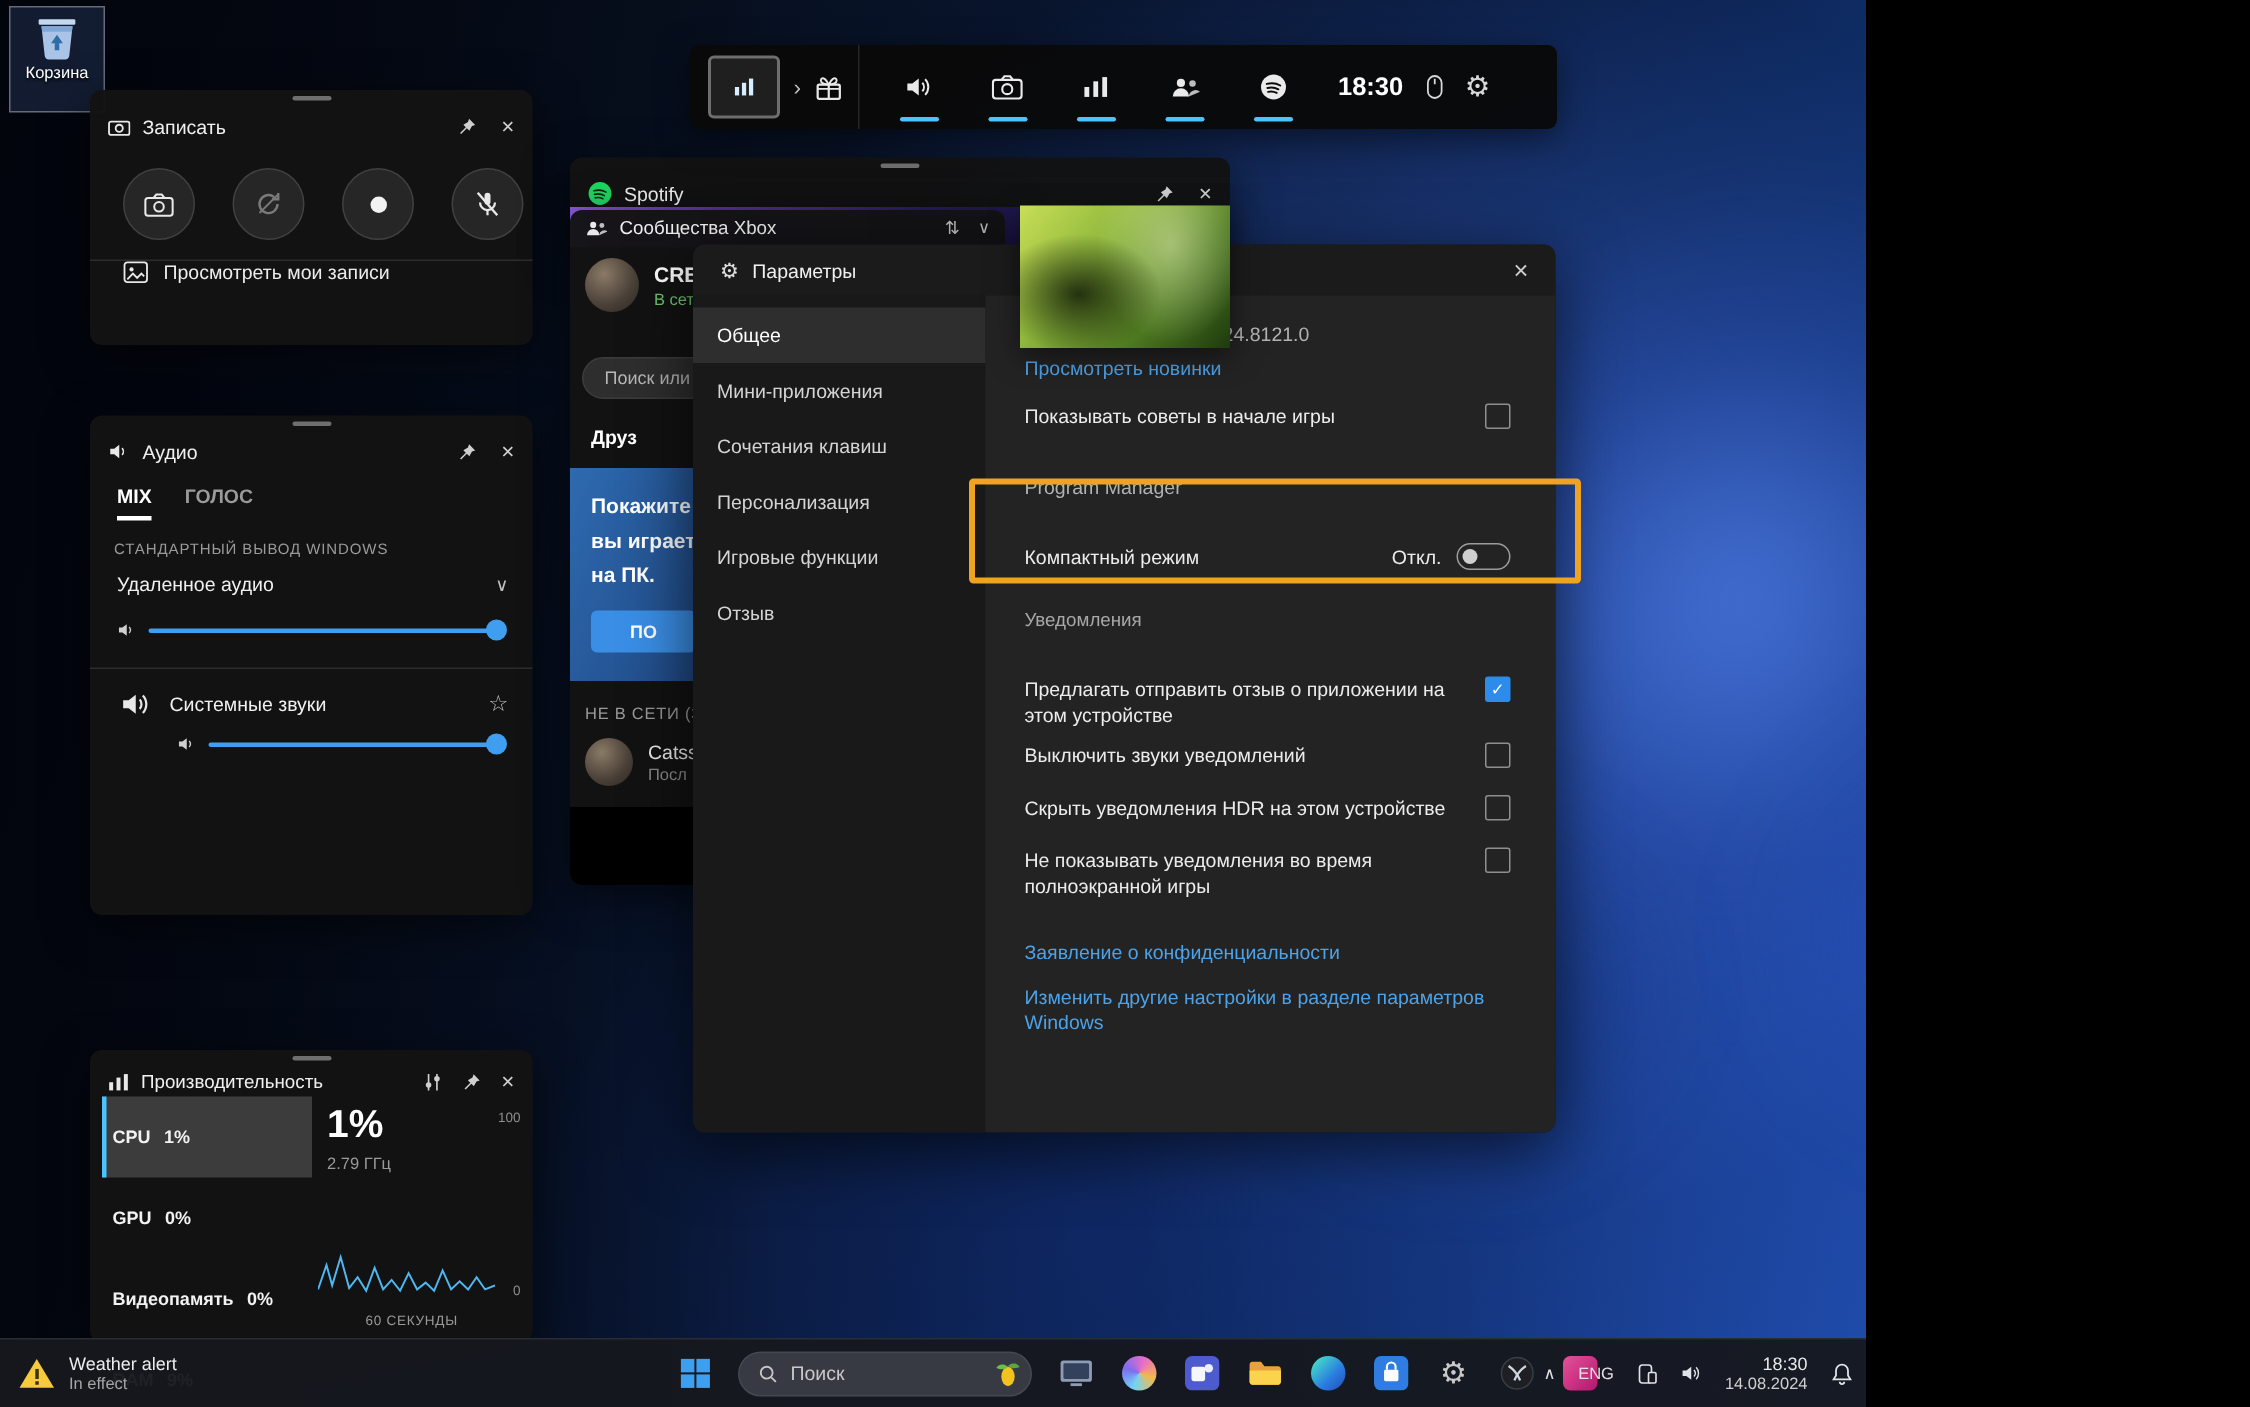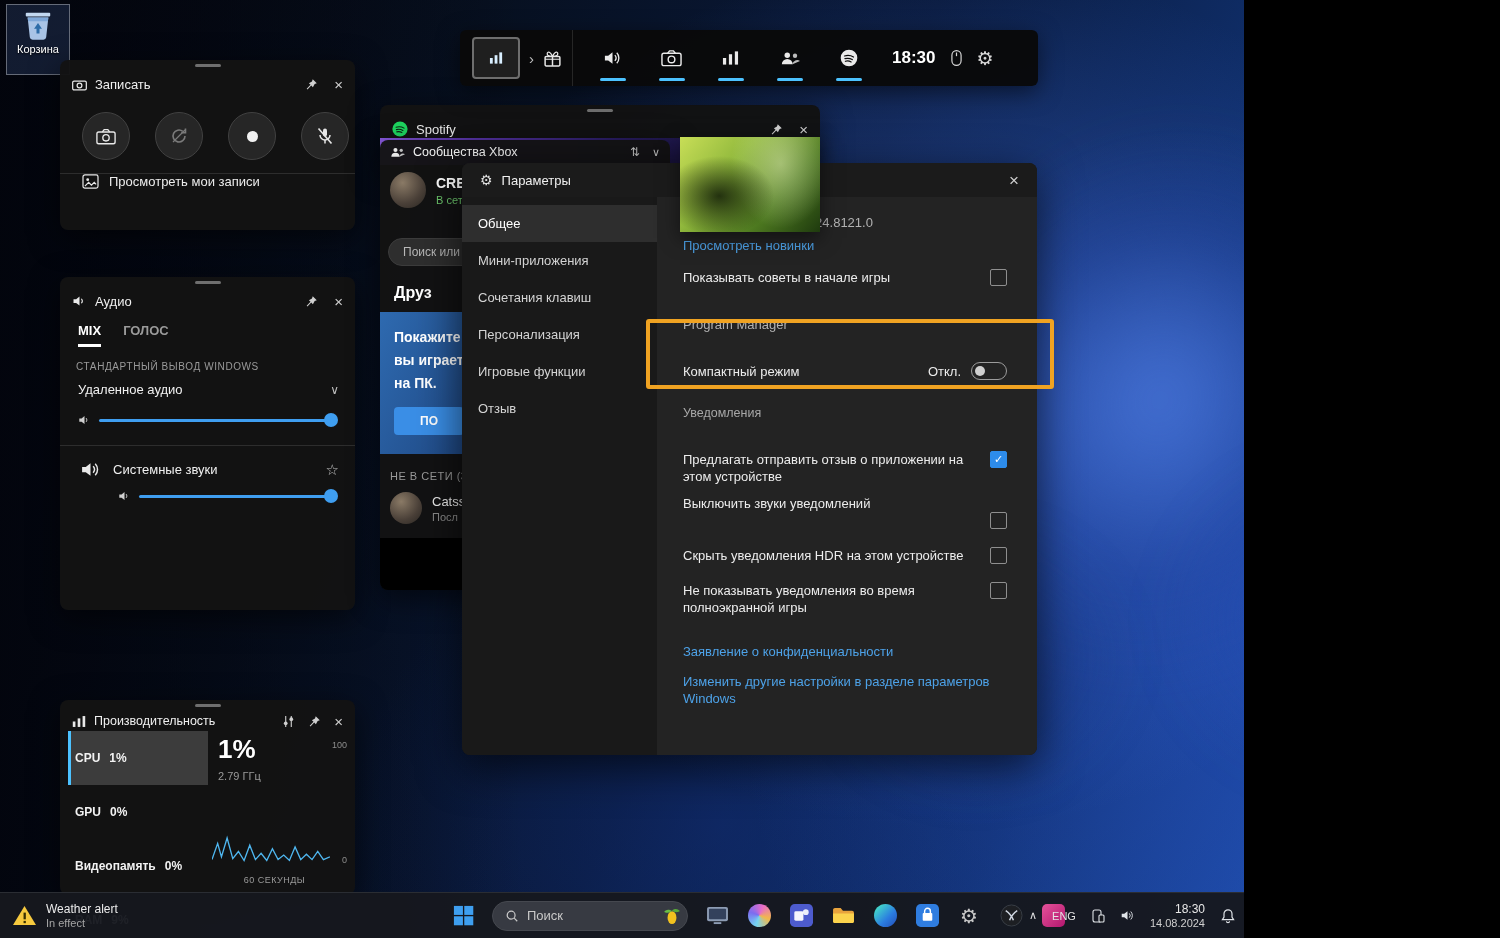--- a/index.html
+++ b/index.html
@@ -110,21 +110,21 @@
   .social-panel .hdr-title{font-size:12.5px;}
   .social-user{position:absolute;left:10px;top:32px;display:flex;gap:10px;align-items:center;}
   .avatar{width:36px;height:36px;border-radius:50%;
     background:radial-gradient(circle at 35% 30%, #8a7a66, #4a4038 60%, #2a2622);}
   .avatar.small{width:32px;height:32px;}
   .social-name{font-size:14px;font-weight:700;color:#fff;}
   .social-status{font-size:11px;color:#6dc86d;margin-top:3px;}
   .social-search{position:absolute;left:8px;top:98px;width:264px;height:28px;border-radius:14px;
     background:#2e2e2e;border:1px solid #3c3c3c;display:flex;align-items:center;padding-left:14px;box-sizing:border-box;
     font-size:12px;color:#b8b8b8;}
-  .social-tab{position:absolute;left:14px;top:144px;font-size:16px;font-weight:700;color:#fff;}
+  .social-tab{position:absolute;left:14px;top:144px;font-size:13px;font-weight:700;color:#fff;}
   .social-promo{position:absolute;left:0;top:172px;width:290px;height:142px;
     background:linear-gradient(115deg,#2e6ab0,#1b3f78 55%,#122a52);padding:14px;box-sizing:border-box;}
   .promo-line{font-size:14px;font-weight:600;color:#fff;line-height:23px;white-space:nowrap;}
   .promo-btn{display:inline-block;margin-top:12px;padding:7px 26px;background:#3a8ee6;border-radius:4px;
     font-size:12px;font-weight:700;color:#fff;}
   .offline-header{position:absolute;left:10px;top:330px;font-size:11px;letter-spacing:.5px;color:#9a9a9a;white-space:nowrap;}
   .offline-row{position:absolute;left:10px;top:352px;display:flex;gap:10px;align-items:center;}
   .offline-name{font-size:13px;color:#ececec;}
   .offline-sub{font-size:11px;color:#8a8a8a;margin-top:2px;}
   .social-footer{position:absolute;left:0;right:0;bottom:0;height:52px;background:#000;border-radius:0 0 8px 8px;}
@@ -146,21 +146,21 @@
   .checkbox{margin-left:auto;width:15px;height:15px;border:1px solid #8f8f8f;border-radius:2px;
     display:flex;align-items:center;justify-content:center;font-size:11px;flex:none;}
   .checkbox .check-glyph{display:none;}
   .checkbox.checked{background:#2d8ceb;border-color:#2d8ceb;}
   .checkbox.checked .check-glyph{display:inline;color:#fff;font-weight:700;}
   .compact-row{display:flex;align-items:center;margin-top:30px;}
   .compact-right{margin-left:auto;display:flex;align-items:center;gap:10px;}
   .toggle{width:36px;height:18px;border:1px solid #9c9c9c;border-radius:10px;position:relative;box-sizing:border-box;}
   .toggle .knob{position:absolute;left:3px;top:3px;width:10px;height:10px;border-radius:50%;background:#cfcfcf;}
   .section-header{margin-top:26px;font-size:12.5px;color:#a8a8a8;}
-  .mt8{margin-top:8px;} .mt14{margin-top:31px;} .mt16{margin-top:16px;} .mt10{margin-top:10px;flex-direction:column;}
+  .mt8{margin-top:8px;} .mt14{margin-top:31px;} .mt16{margin-top:16px;} .mt10{margin-top:10px;}
   .mt18{margin-top:18px;} .mt28{margin-top:28px;}
   .wrap-narrow{max-width:330px;display:block;line-height:17px;}
 
   
   .highlight-box{position:absolute;left:646px;top:319px;width:408px;height:70px;box-sizing:border-box;
     border:4px solid #f0a322;border-radius:3px;z-index:60;pointer-events:none;}
 
   
   .taskbar{position:absolute;left:0;right:0;bottom:0;height:45px;background:rgba(22,24,30,.96);
     border-top:1px solid #2a2d33;z-index:40;}

